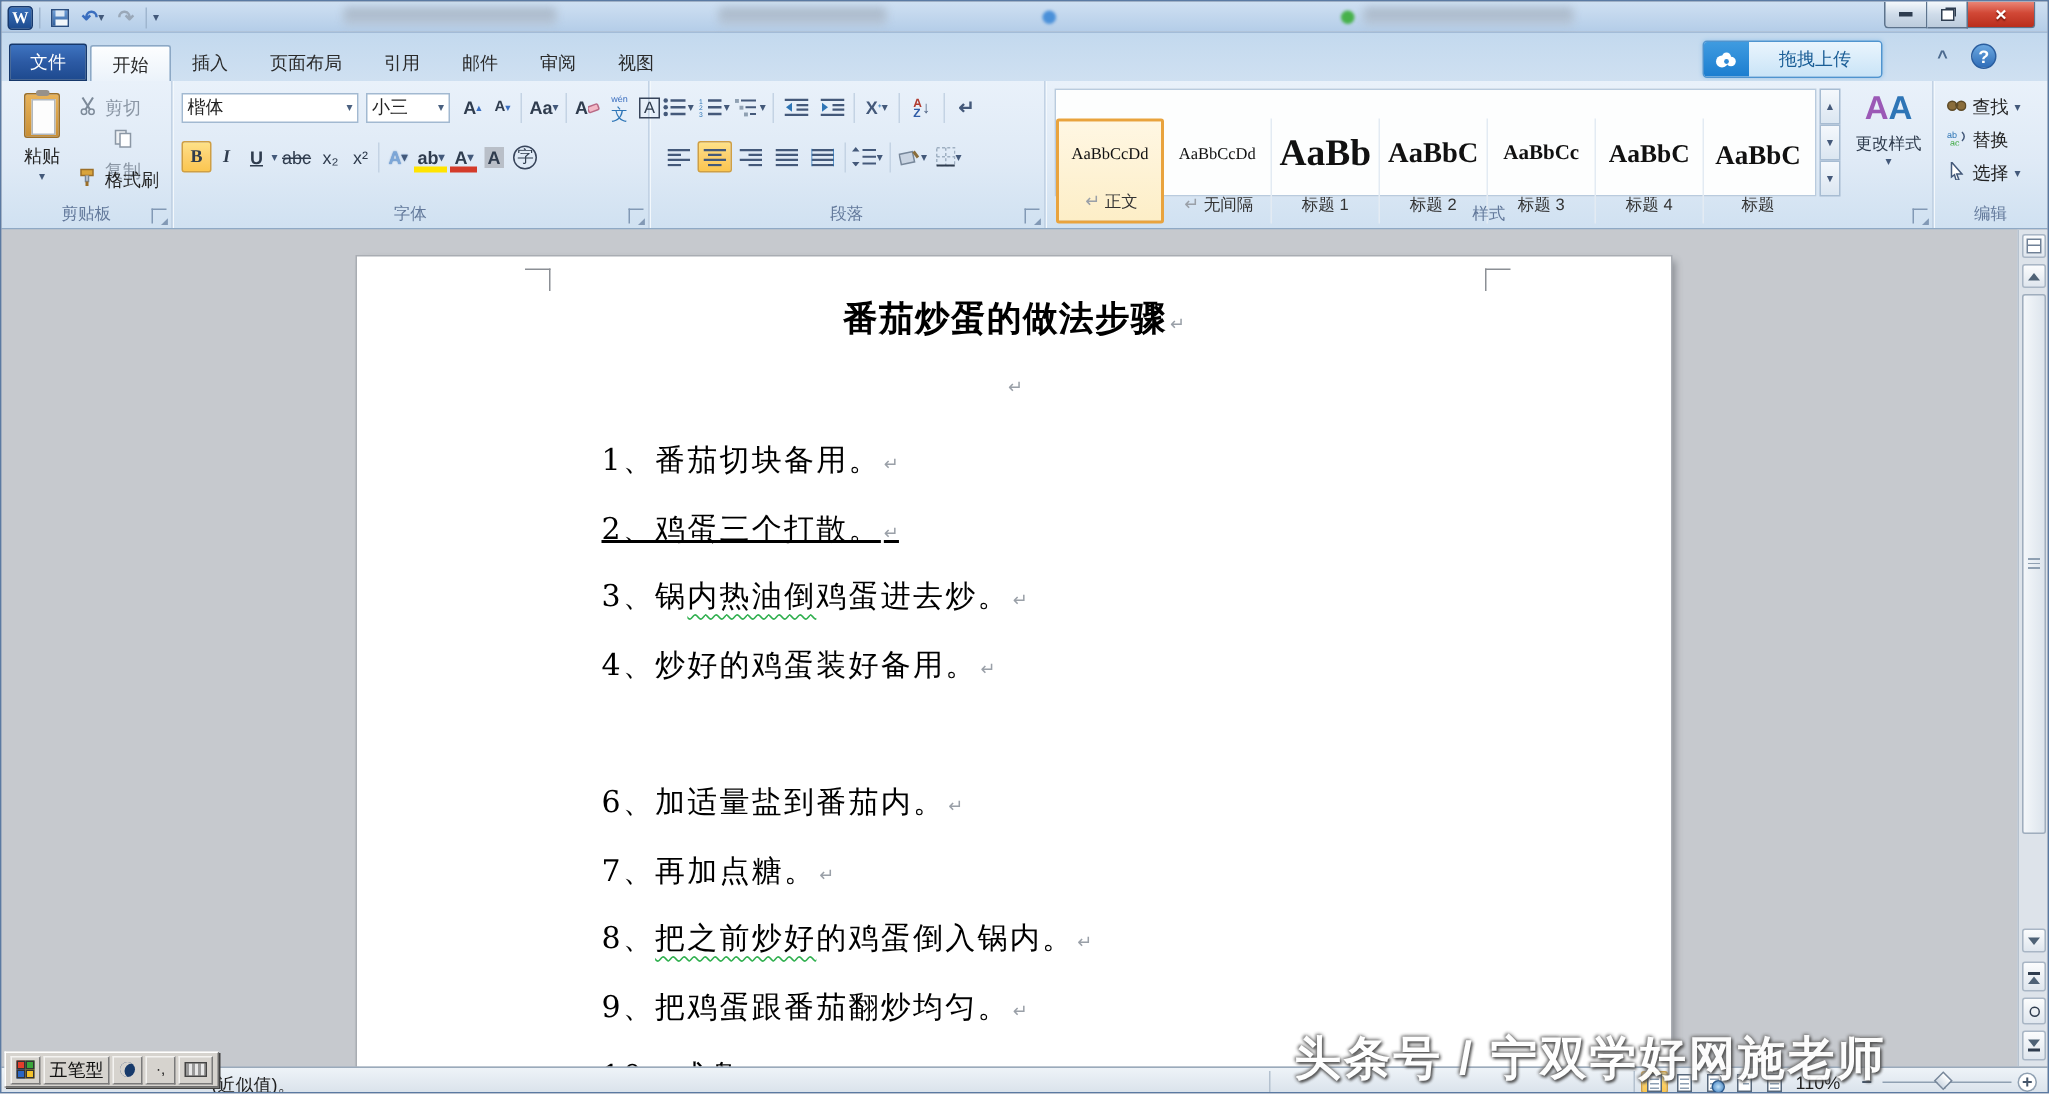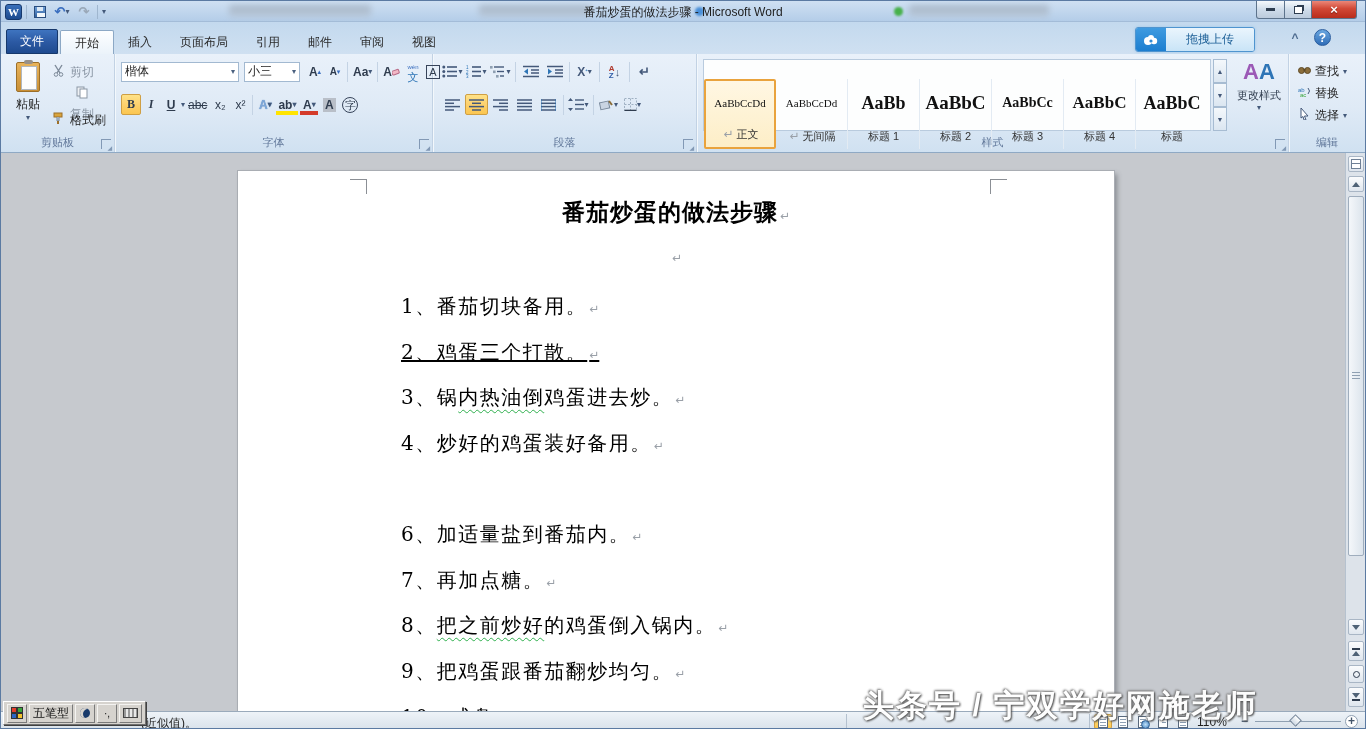--- a/index.html
+++ b/index.html
@@ -105,21 +105,21 @@
   .g-styles { width:592px; }
   .sgallery { position:absolute; left:6px; top:5px; width:508px; height:72px; background:#fdfefe;
     border:1px solid #b9cbde; display:flex; }
   .sitem { width:72px; height:70px; border-right:1px solid #e3ebf3; display:flex; flex-direction:column;
     align-items:center; justify-content:flex-end; padding-bottom:5px; position:relative;margin-top:19px; }
   .sitem .prev { position:absolute; top:0; left:0; right:0; bottom:22px; display:flex; align-items:center; justify-content:center;
     font-family:"Liberation Serif", serif; color:#111; white-space:nowrap; overflow:hidden; }
   .sitem .sname { font-size:11px; color:#333; }
   .sitem.sel { border:2px solid #e9a33d; background:linear-gradient(#fff7e3,#fdeec7); border-radius:2px; }
   .p0 { font-size:11px; } .p1 { font-size:11px; }
-  .p2 { font-size:18px; font-weight:bold; } .p3 { font-size:19px; font-weight:bold; }
+  .p2 { font-size:25px; font-weight:bold; } .p3 { font-size:19px; font-weight:bold; }
   .p4 { font-size:14px; font-weight:bold; } .p5 { font-size:17px; font-weight:bold; }
   .p6 { font-size:18px; font-weight:bold; }
   .sscroll { position:absolute; left:516px; top:5px; width:14px; height:72px; display:flex; flex-direction:column; }
   .sscroll span { flex:1; border:1px solid #a7bcd2; background:linear-gradient(#f4f8fc,#dbe6f1); font-size:7px;
     display:flex; align-items:center; justify-content:center; color:#44597a; }
   .chgstyle { position:absolute; left:536px; top:5px; width:52px; height:74px; display:flex; flex-direction:column; align-items:center; }
   .chgAA { font-size:22px; font-weight:bold; line-height:26px; }
   .chgAA .a1 { color:#9b59b6; } .chgAA .a2 { color:#2e75b6; }
   .chgtxt { font-size:11px; color:#2f3c4e; margin-top:3px; }
 
@@ -218,21 +218,20 @@
           <span class="redo">↷</span>
         </span>
       <span class="qsep"></span>
       <span class="ddv">▾</span>
     </div>
     <span class="blur-blob" style="left:228px;width:142px;"></span>
     <span class="blur-blob" style="left:478px;width:112px;"></span>
     <span class="dot" style="left:694px;background:#4a90d9;"></span>
     <span class="dot" style="left:893px;background:#47b14b;"></span>
     <span class="blur-blob" style="left:908px;width:140px;"></span>
-    <span class="title-text">番茄炒蛋的做法步骤 - Microsoft Word</span>
     <div class="wbtns">
       <span class="wbtn min">
           <span class="bar-min"></span>
         </span>
       <span class="wbtn res">
           <span class="box-res"></span>
         </span>
       <span class="wbtn cls">
           <span class="x-cls">×</span>
         </span>

